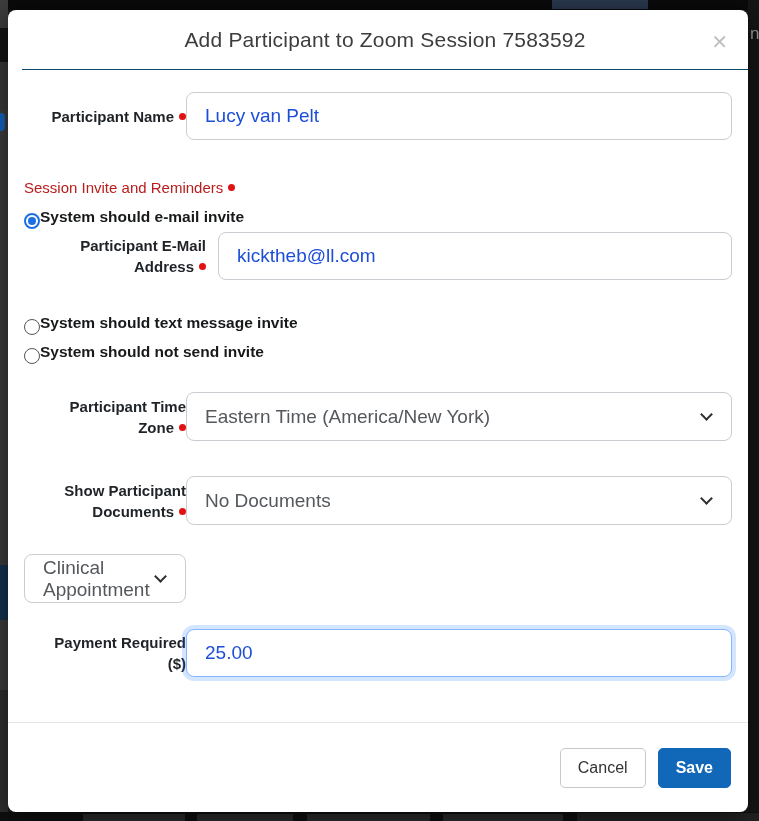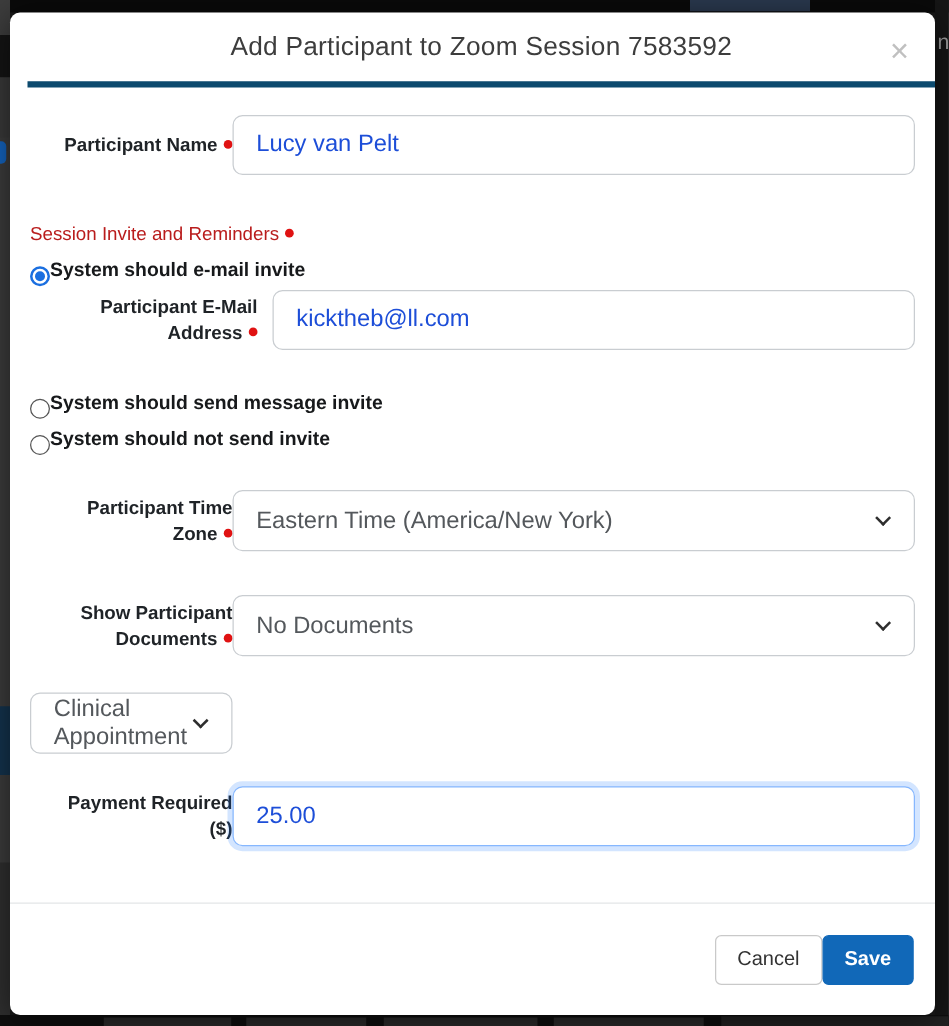--- a/index.html
+++ b/index.html
@@ -35,21 +35,21 @@
 
   
   .modal{
     position:absolute;left:8px;top:10px;width:740px;height:802px;
     background:#ffffff;border-radius:8px;
     box-shadow:0 4px 28px rgba(0,0,0,.55);
     display:flex;flex-direction:column;
   }
   .modal-header{
     position:relative;height:60px;flex:0 0 60px;
-    border-bottom:5px solid #0c4a6e;
+    border-bottom:1px solid #0c4a6e;
     display:flex;align-items:center;justify-content:center;margin-left:14px;
   }
   .modal-title{font-size:21px;font-weight:400;color:#3d3d3d;letter-spacing:.2px;}
   .close-btn{
     position:absolute;right:20px;top:22px;border:none;background:none;
     color:#c0c0c0;font-size:20px;line-height:1;cursor:pointer;font-family:"Liberation Sans",sans-serif;
   }
 
   .modal-body{flex:1 1 auto;padding:16px 16px 0 16px;}
 
@@ -103,21 +103,21 @@
     font-size:19px;color:#54585c;background:#fff;cursor:pointer;
   }
   .chevron{
     position:absolute;right:20px;top:50%;width:9px;height:9px;margin-top:-7px;
     border-right:2px solid #2e2e2e;border-bottom:2px solid #2e2e2e;
     transform:rotate(45deg);
   }
 
   .modal-footer{
     flex:0 0 90px;margin-top:44px;border-top:1px solid #e3e6e8;
-    display:flex;align-items:center;justify-content:flex-end;
+    display:flex;align-items:center;justify-content:flex-end;gap:12px;
     padding:0 17px;
   }
   .btn{
     height:40px;border-radius:5px;font-size:16px;cursor:pointer;
     font-family:"Liberation Sans",sans-serif;
   }
   .btn-cancel{
     background:#fff;border:1px solid #c9c9c9;color:#333;padding:0 17px;font-weight:400;
   }
   .btn-save{
@@ -168,21 +168,21 @@
       </div>
 
       <div class="form-row indent row-email">
         <div class="field-label"><span>Participant E-Mail
 Address</span><span class="req-dot"></span></div>
         <input class="text-input" type="text" value="kicktheb@ll.com" style="">
       </div>
 
       <div class="radio-row radio2">
         <span class="radio-circle"></span>
-        <span class="radio-label">System should send message invite</span>
+        <span class="radio-label">System should text message invite</span>
       </div>
 
       <div class="radio-row radio3">
         <span class="radio-circle"></span>
         <span class="radio-label">System should not send invite</span>
       </div>
 
       <div class="form-row row-timezone">
         <div class="field-label"><span>Participant Time
 Zone</span><span class="req-dot"></span></div>

